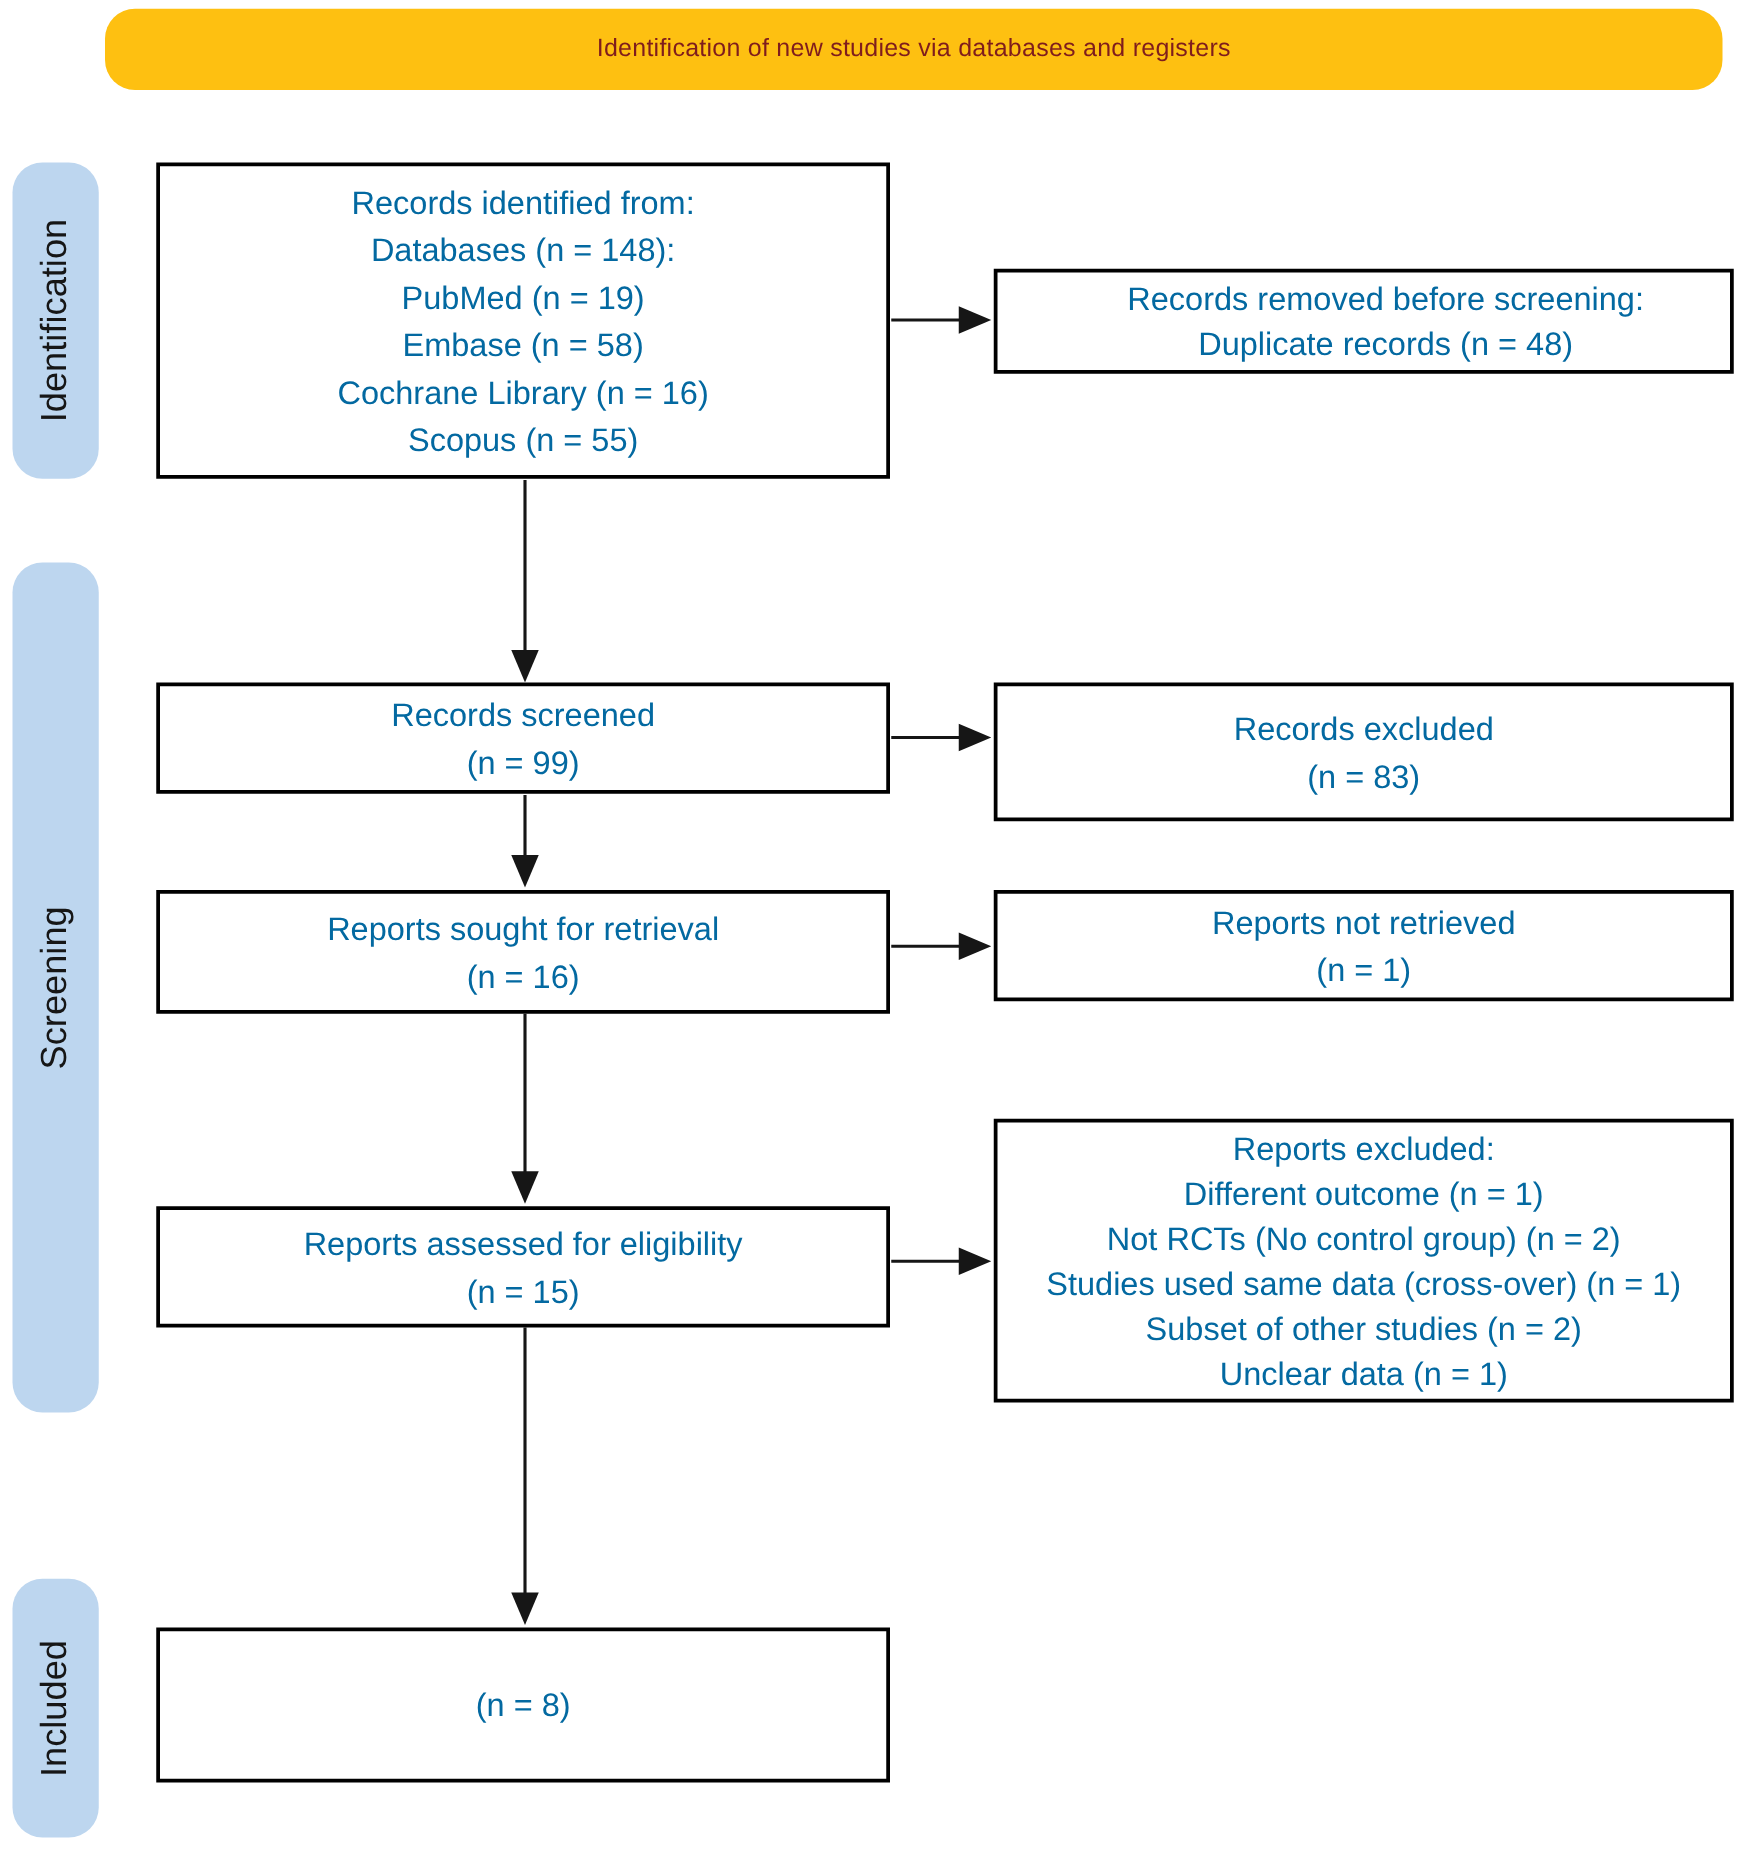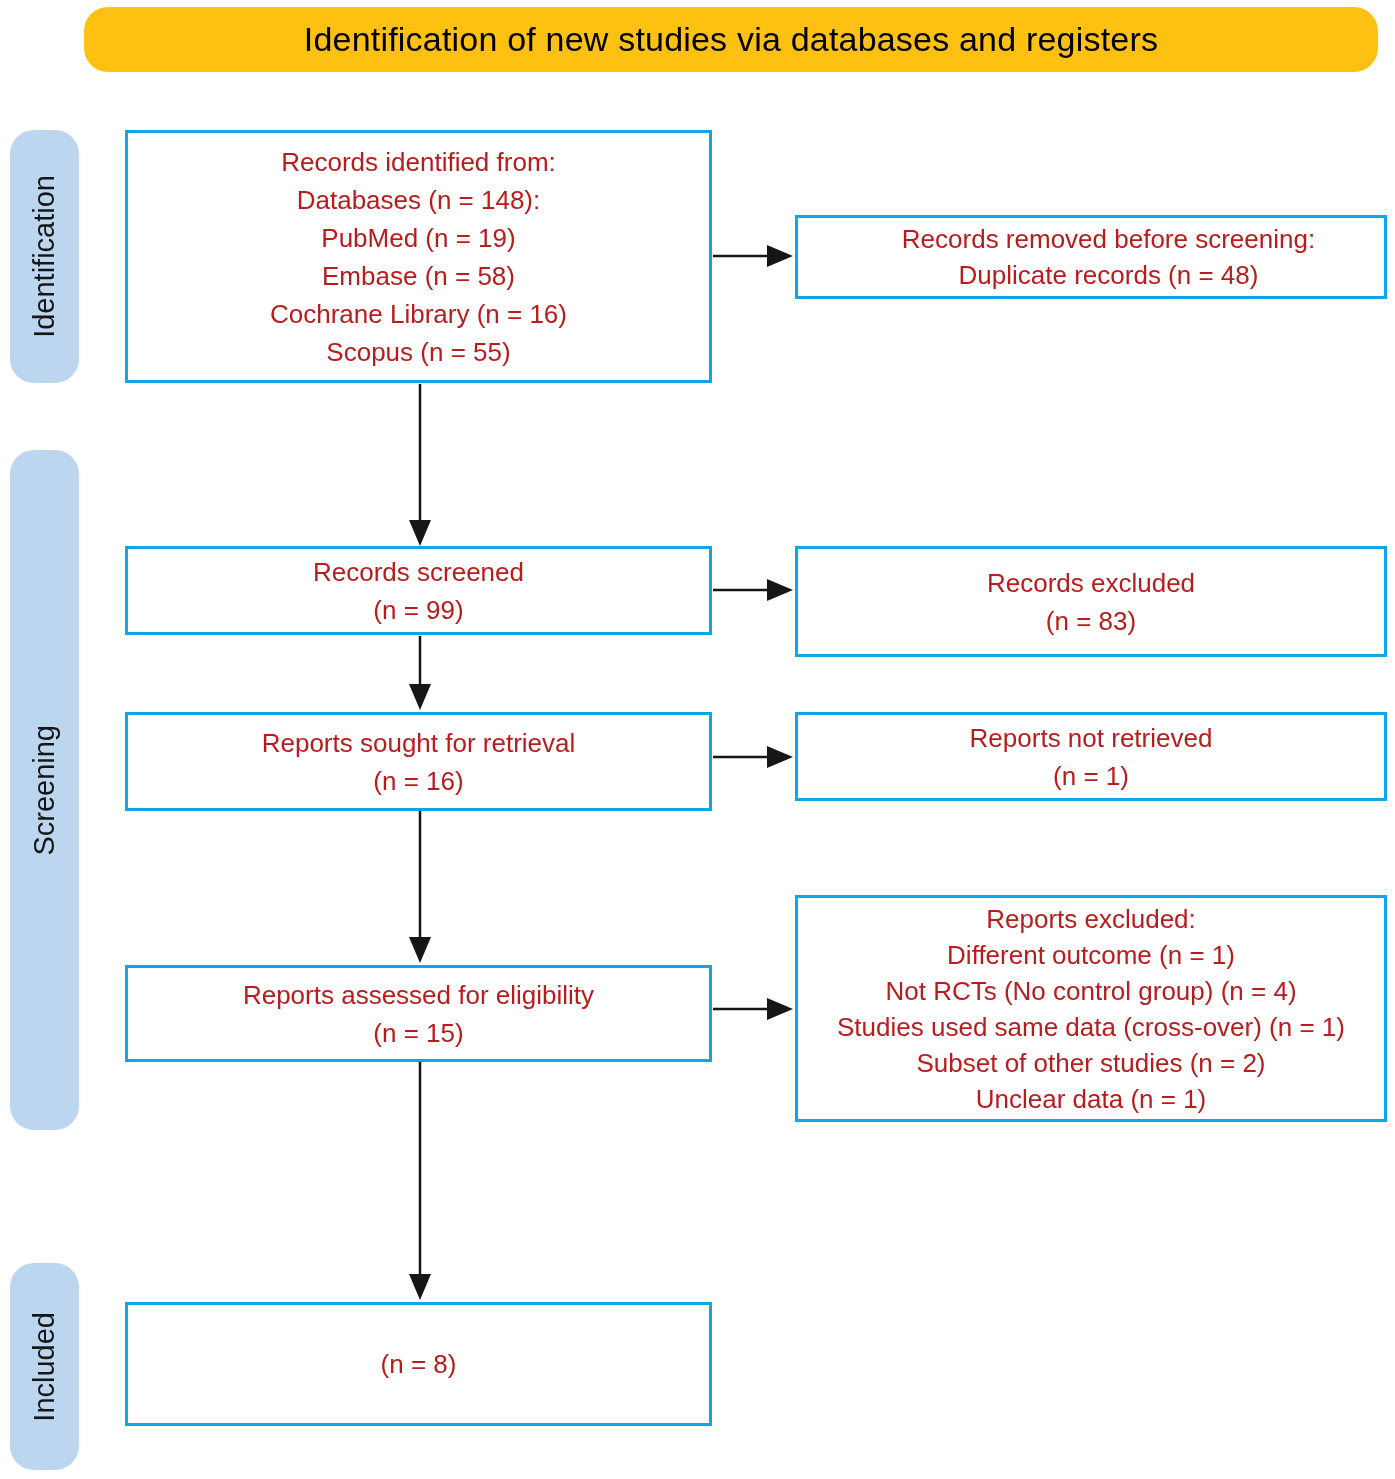--- a/index.html
+++ b/index.html
@@ -22,22 +22,22 @@
     position: absolute;
     left: 84px; top: 7px;
     width: 1294px; height: 65px;
     background: #FEC011;
     border-radius: 24px;
     display: flex;
     align-items: center;
     justify-content: center;
   }
   .banner span {
-    font-size: 34px;
-    color: #000000;
+    font-size: 20px;
+    color: #7f1d1d;
     letter-spacing: 0.2px;
   }
 
   
   .stage {
     position: absolute;
     left: 10px;
     width: 69px;
     background: #BDD6EF;
     border-radius: 24px;
@@ -52,28 +52,28 @@
     color: #161616;
     white-space: nowrap;
   }
   #stage-identification { top: 130px; height: 253px; }
   #stage-screening      { top: 450px; height: 680px; }
   #stage-included       { top: 1263px; height: 207px; }
 
   
   .box {
     position: absolute;
-    border: 3px solid #0ea5e9;
+    border: 3px solid #000000;
     background: #ffffff;
     display: flex;
     flex-direction: column;
     justify-content: center;
     align-items: center;
     text-align: center;
-    color: #b91c1c;
+    color: #0369a1;
   }
   .box .line { font-size: 26px; line-height: 38px; white-space: nowrap; }
   .box.compact .line { line-height: 36px; }
 
   #box-records-identified   { left: 125px; top: 130px;  width: 587px; height: 253px; }
   #box-records-removed      { left: 795px; top: 215px;  width: 592px; height: 84px; padding-left: 35px; }
   #box-records-screened     { left: 125px; top: 546px;  width: 587px; height: 89px; }
   #box-records-excluded     { left: 795px; top: 546px;  width: 592px; height: 111px; }
   #box-reports-sought       { left: 125px; top: 712px;  width: 587px; height: 99px; }
   #box-reports-not-retrieved{ left: 795px; top: 712px;  width: 592px; height: 89px; }
@@ -180,21 +180,21 @@
   </div>
 
   <div class="box" id="box-reports-assessed">
     <div class="line">Reports assessed for eligibility</div>
     <div class="line">(n = 15)</div>
   </div>
 
   <div class="box compact" id="box-reports-excluded">
     <div class="line">Reports excluded:</div>
     <div class="line">Different outcome (n = 1)</div>
-    <div class="line">Not RCTs (No control group) (n = 4)</div>
+    <div class="line">Not RCTs (No control group) (n = 2)</div>
     <div class="line">Studies used same data (cross-over) (n = 1)</div>
     <div class="line">Subset of other studies (n = 2)</div>
     <div class="line">Unclear data (n = 1)</div>
   </div>
 
   <div class="box" id="box-final-included">
     <div class="line">(n = 8)</div>
   </div>
 
 </div>

